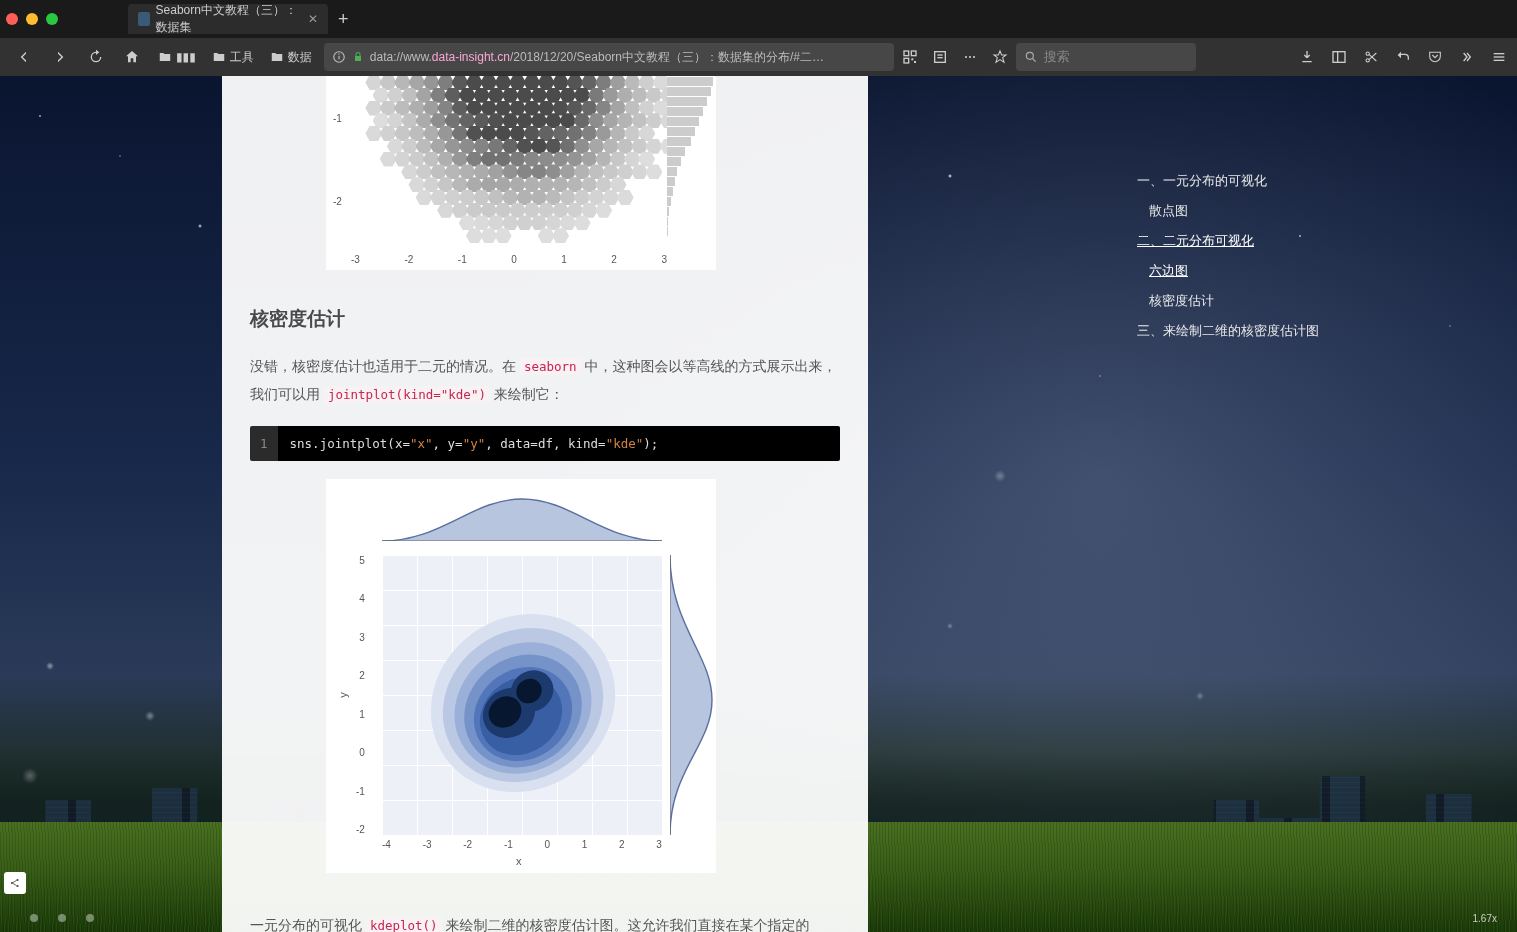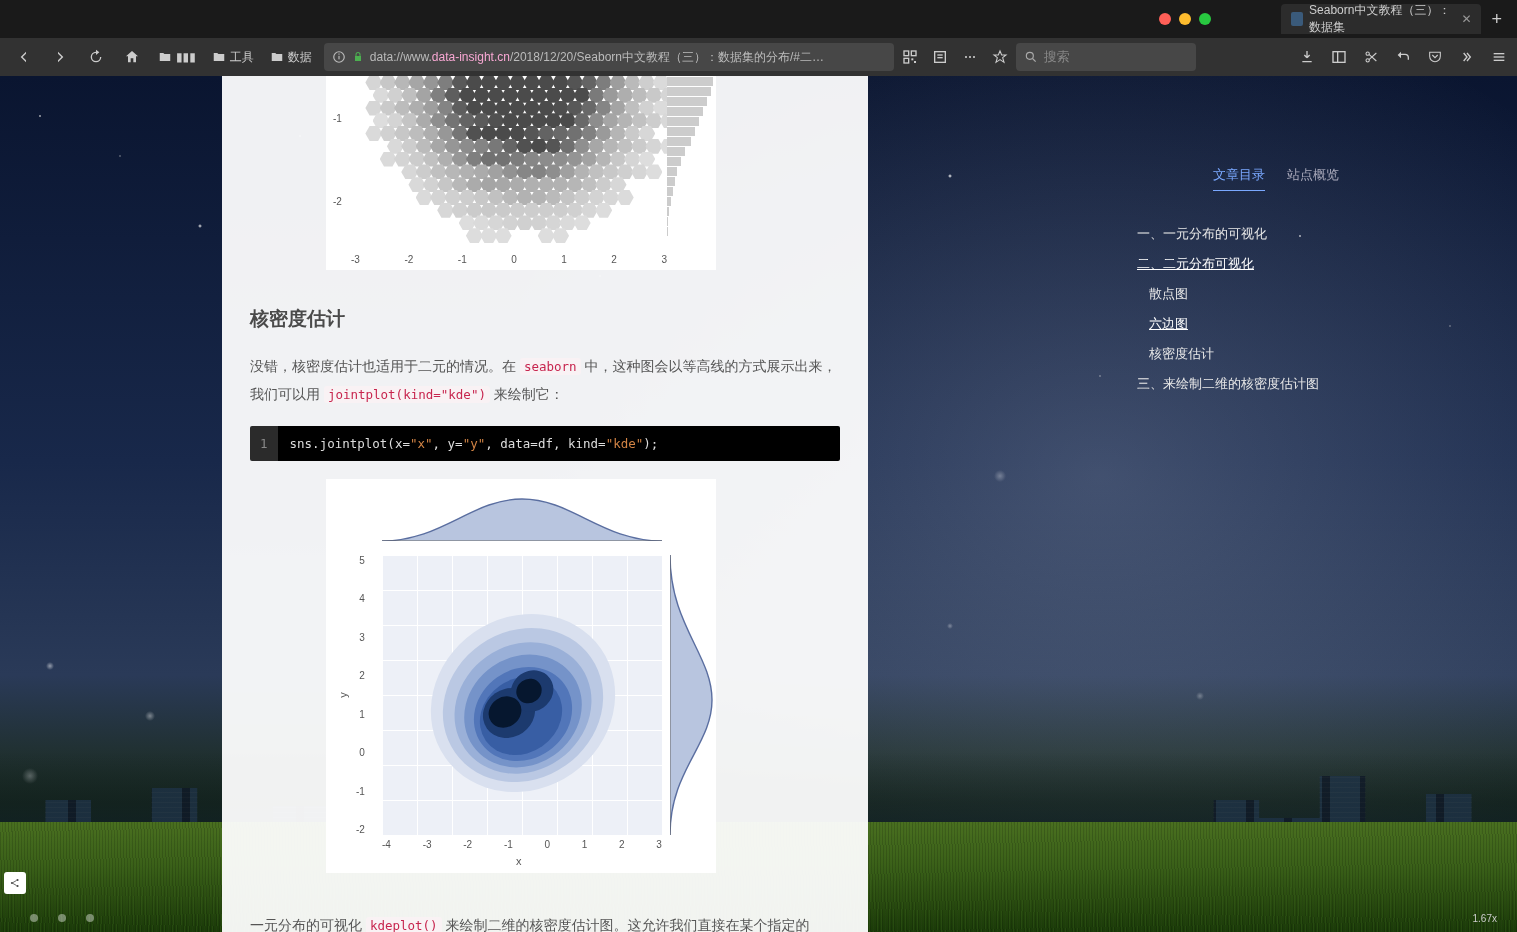--- a/index.html
+++ b/index.html
@@ -1,19 +1,19 @@
 <!DOCTYPE html>
 <html><head>
 <meta charset="utf-8">
 <style>
 * { margin: 0; padding: 0; box-sizing: border-box; }
 body { font-family: -apple-system, "Helvetica Neue", Arial, sans-serif; background:#2b2b2b; overflow:hidden; width:1517px; height:932px; position:relative; }
 
 
-.title-bar { height:38px; background:#1a1a1a; display:flex; align-items:center; padding:0 15px;justify-content:flex-end; }
+.title-bar { height:38px; background:#1a1a1a; display:flex; align-items:center; padding:0 6px; }
 .traffic-lights { display:flex; gap:8px; }
 .traffic-lights span { width:12px; height:12px; border-radius:50%; display:block; }
 .tl-red { background:#ff5f57; }
 .tl-yellow { background:#febc2e; }
 .tl-green { background:#28c840; }
 .tab { margin-left:70px; background:#2c2c2c; height:30px; display:flex; align-items:center; padding:0 10px; border-radius:4px 4px 0 0; color:#ccc; font-size:12px; gap:6px; max-width:200px; }
 .tab-favicon { width:14px; height:14px; background:#3a5a7a; border-radius:2px; }
 .tab-close { color:#999; }
 .new-tab { color:#ccc; margin-left:10px; font-size:18px; }
 
@@ -544,28 +544,24 @@
       </div>
       <div class="kde-xlabel">x</div>
     </div>
 
     <p class="para" style="margin-top:38px;">
       <span>一元分布的可视化 </span><code class="code-inline">kdeplot()</code><span> 来绘制二维的核密度估计图。这允许我们直接在某个指定的 </span><br>
     </p>
   </div>
 
   <div class="toc">
-    <div class="toc-tabs">
-      <span class="toc-tab active">文章目录</span>
-      <span class="toc-tab">站点概览</span>
-    </div>
     <div id="toc-list">
         <div class="toc-item">一、一元分布的可视化</div>
+        <div class="toc-item lv2">散点图</div>
         <div class="toc-item active">二、二元分布可视化</div>
-        <div class="toc-item lv2">散点图</div>
         <div class="toc-item lv2 active">六边图</div>
         <div class="toc-item lv2">核密度估计</div>
         <div class="toc-item">三、来绘制二维的核密度估计图</div>
       </div>
   </div>
 
   <div class="zoom-ind">1.67x</div>
 
   <div class="share-btn">
     <svg viewBox="0 0 24 24">

